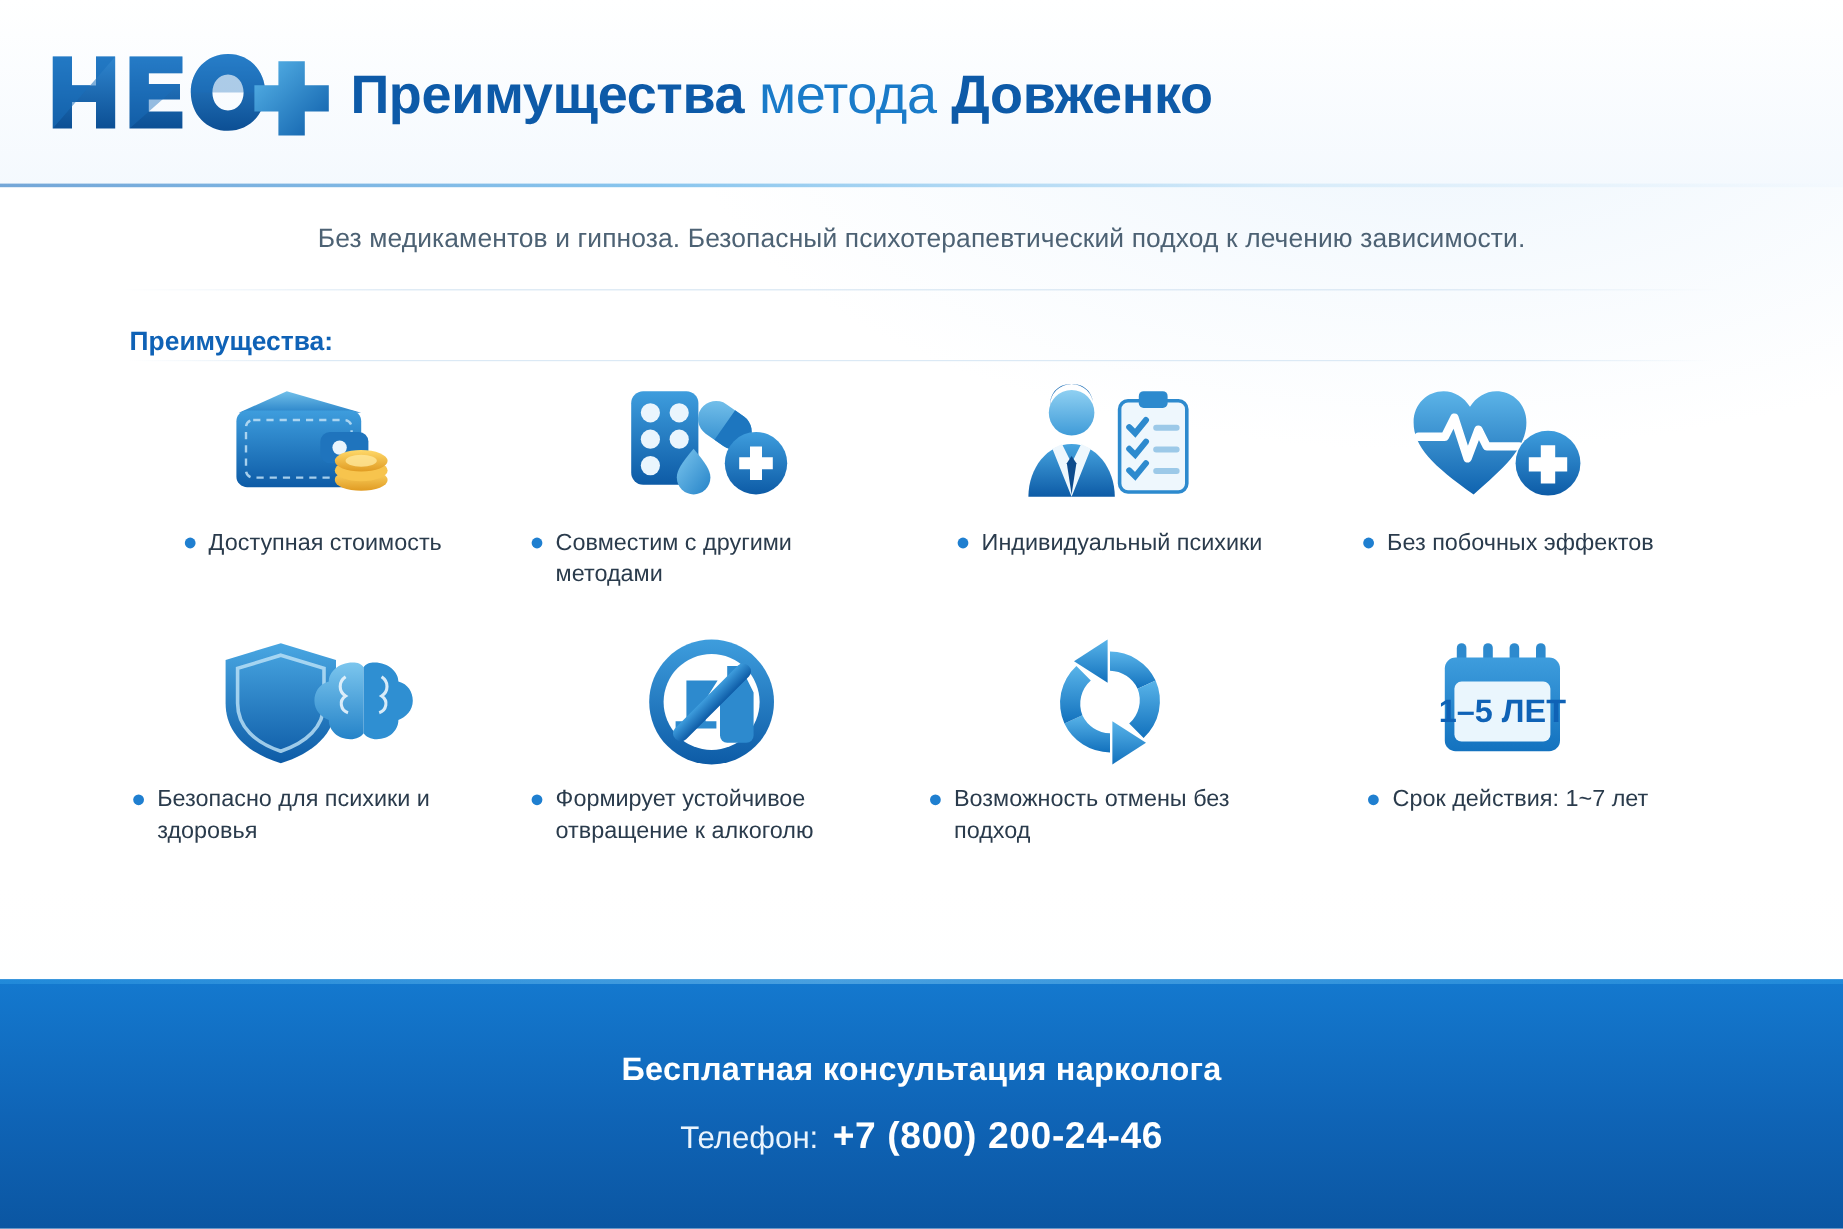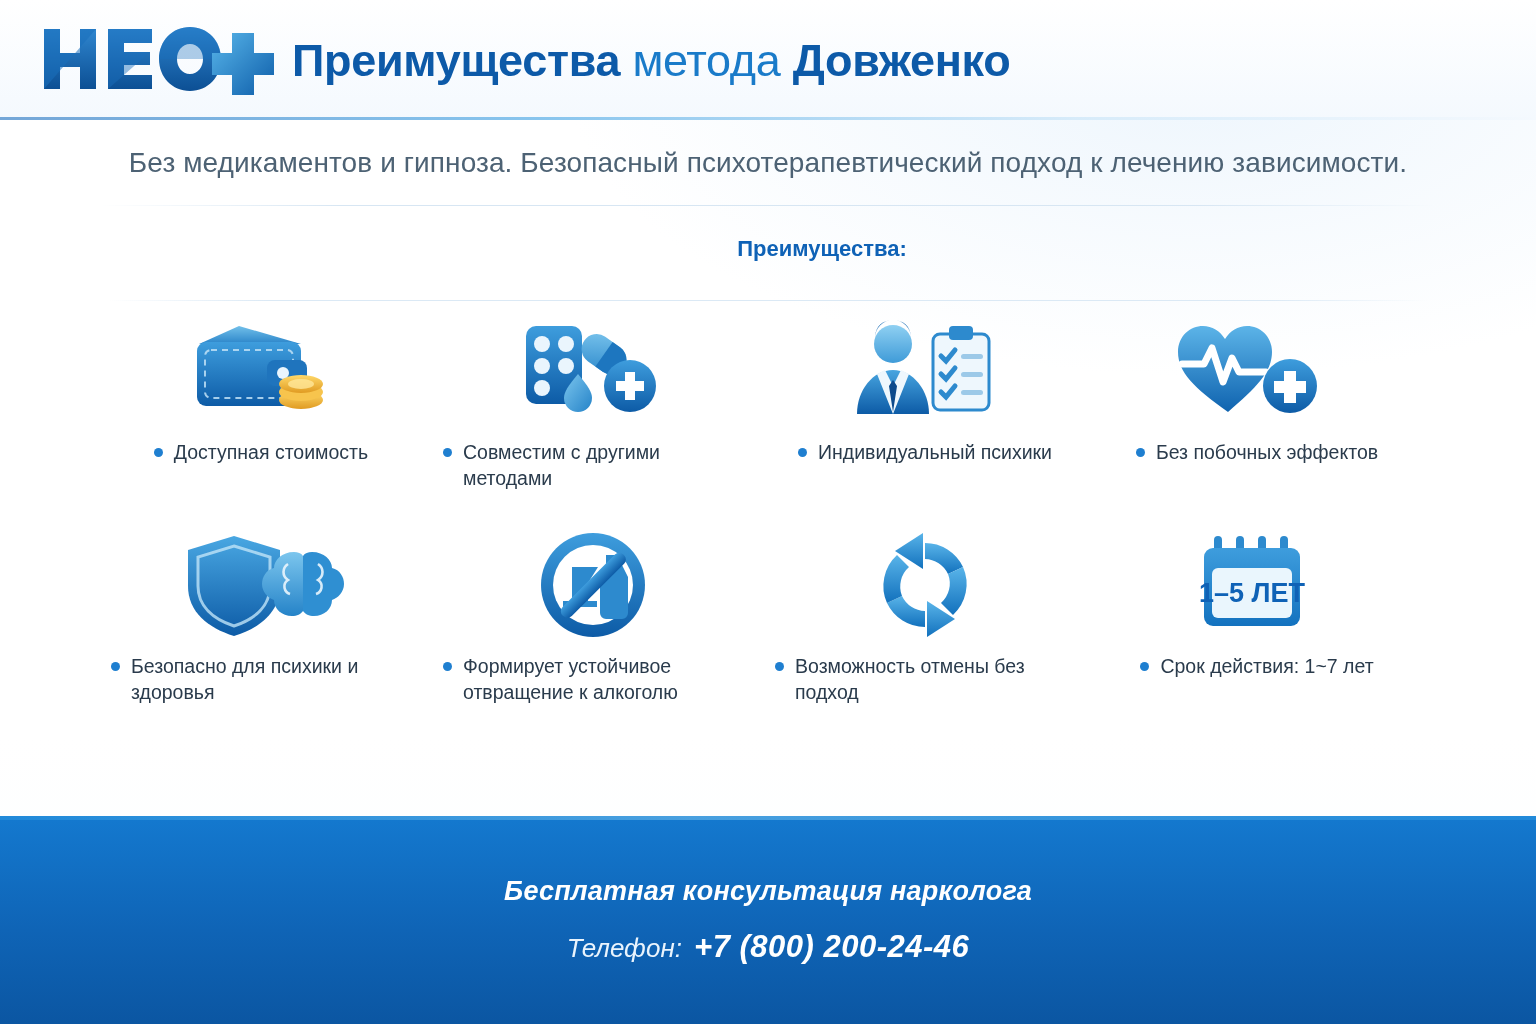--- a/index.html
+++ b/index.html
@@ -22,21 +22,21 @@
     height: 1024px;
     background:
       radial-gradient(900px 420px at 78% 8%, #eef6fd 0%, rgba(238,246,253,0) 70%),
       linear-gradient(180deg, #ffffff 0%, #ffffff 72%, #fbfdff 100%);
     box-sizing: border-box;
   }
 
   
   .header {
     position: relative;
-    height: 120px;
+    height: 156px;
     display: flex;
     align-items: center;
     padding-left: 38px;
     background: linear-gradient(180deg, #ffffff 0%, #f4f9fe 100%);
   }
   .header::after {
     content: "";
     position: absolute;
     left: 0; right: 0; bottom: 0;
     height: 3px;
@@ -66,42 +66,41 @@
   
   .subtitle-wrap {
     position: relative;
     height: 86px;
     display: flex;
     align-items: center;
     justify-content: center;
     padding: 0 120px;
   }
   .subtitle {
-    font-size: 28px;
+    font-size: 22px;
     color: #4d6274;
     text-align: right;
     letter-spacing: .1px;
   }
   .divider {
     position: absolute;
     left: 100px;
     right: 100px;
     bottom: 0;
     height: 1px;
     background: linear-gradient(90deg, rgba(190,215,235,0) 0%, #d7e6f3 18%, #d7e6f3 82%, rgba(190,215,235,0) 100%);
   }
 
   
   .section-head {
     position: relative;
     margin: 30px 0 0 108px;
     font-size: 22px;
     font-weight: 700;
     color: #0f62b6;
-    text-align: center;
   }
   .section-rule {
     position: absolute;
     left: 108px;
     right: 108px;
     top: 300px;
     height: 1px;
     background: linear-gradient(90deg, rgba(190,215,235,0) 0%, #dbe9f5 12%, #dbe9f5 88%, rgba(190,215,235,0) 100%);
   }
 
@@ -153,21 +152,20 @@
   .footer {
     position: absolute;
     left: 0; right: 0; bottom: 0;
     height: 208px;
     background: linear-gradient(180deg, #1479cf 0%, #0f64b6 55%, #0b56a2 100%);
     display: flex;
     flex-direction: column;
     align-items: center;
     justify-content: center;
     gap: 22px;
-    font-style: italic;
   }
   .footer::before {
     content: "";
     position: absolute;
     top: 0; left: 0; right: 0;
     height: 4px;
     background: linear-gradient(90deg, #2d9ae4 0%, #7cc6f0 45%, #2d9ae4 100%);
     opacity: .5;
   }
   .footer-title {

